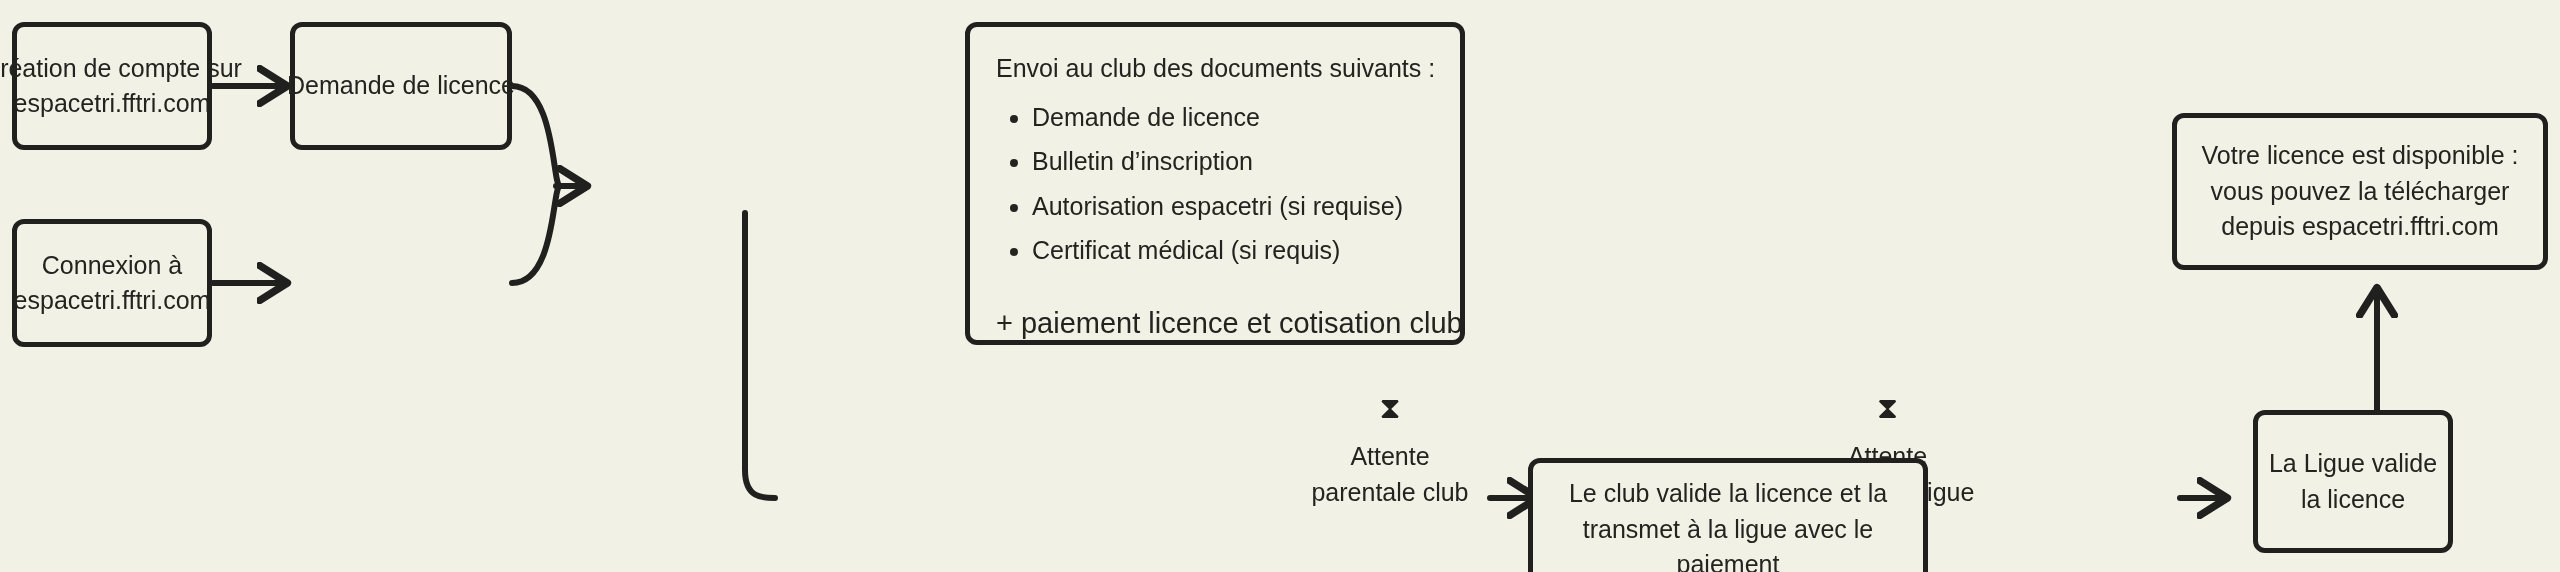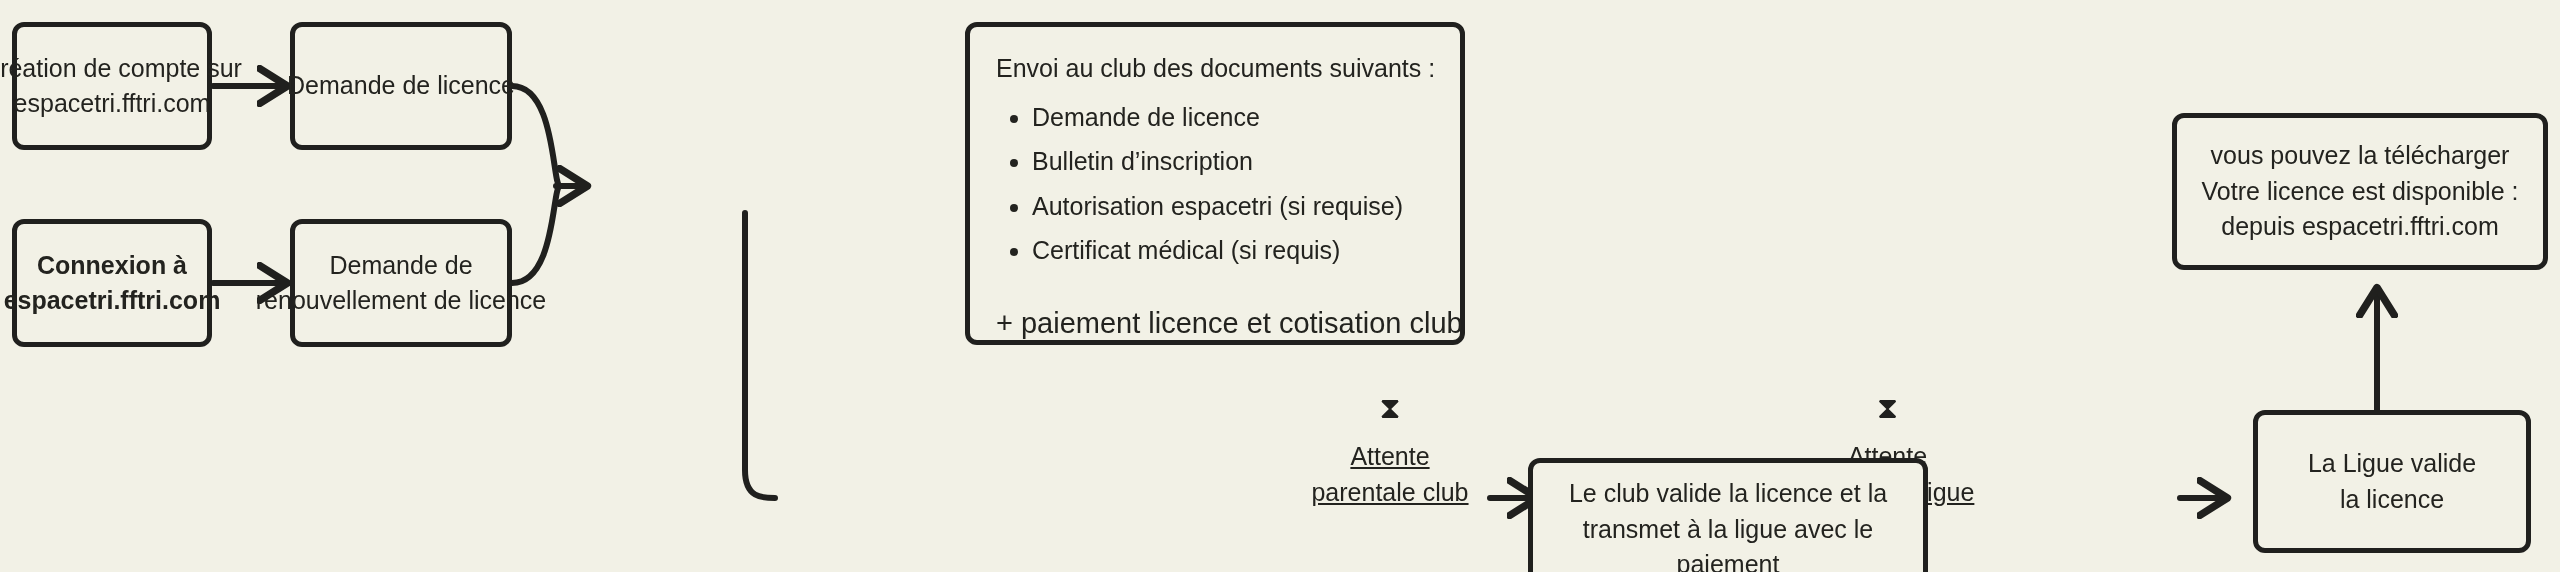--- a/index.html
+++ b/index.html
@@ -79,21 +79,21 @@
     font-size: 25px;
     line-height: 1.42;
     text-align: center;
   }
   .wait .hg {
     font-size: 30px;
     line-height: 1;
     margin-bottom: 16px;
     color: #20201e;
   }
-  .wait .wl { white-space: nowrap; text-decoration: underline; }
+  .wait .wl { white-space: nowrap; }
 </style>
 </head>
 <body>
 
 <div id="canvas">
 
   <svg id="wires" viewBox="0 0 2560 572">
     <defs>
       <marker id="ah" markerWidth="7" markerHeight="7" refX="4.6" refY="3.5" orient="auto" markerUnits="strokeWidth">
         <path d="M0.4,0.6 L5.0,3.5 L0.4,6.4" fill="none" stroke="#20201e" stroke-width="1.25" stroke-linecap="round" stroke-linejoin="round"></path>
@@ -122,33 +122,29 @@
 
       <path d="M2377,435 L2377,290" marker-end="url(#ah)"></path>
     </g>
   </svg>
 
   <div class="node" style="left:12px; top:22px; width:200px; height:128px;">
     <span class="node-line">Création de compte sur</span>
     <span class="node-line">espacetri.fftri.com</span>
   </div>
 
-  <div class="node" style="left:12px; top:219px; width:200px; height:128px;font-weight:bold;">
+  <div class="node" style="left:12px; top:219px; width:200px; height:128px;">
     <span class="node-line">Connexion à</span>
     <span class="node-line">espacetri.fftri.com</span>
   </div>
 
   <div class="node" style="left:290px; top:22px; width:222px; height:128px;">
     <span class="node-line">Demande de licence</span>
   </div>
 
-  <div class="node" style="left:290px; top:219px; width:222px; height:128px;">
-    <span class="node-line">Demande de</span>
-    <span class="node-line">renouvellement de licence</span>
-  </div>
 
   <div class="node doclist" style="left:965px; top:22px; width:500px; height:323px;">
     <div class="doc-title">Envoi au club des documents suivants :</div>
     <ul class="doc-ul">
       <li>Demande de licence</li>
       <li>Bulletin d’inscription</li>
       <li>Autorisation espacetri (si requise)</li>
       <li>Certificat médical (si requis)</li>
     </ul>
     <div class="doc-foot">+ paiement licence et cotisation club</div>
@@ -165,24 +161,24 @@
     <span class="wl">Attente</span>
     <span class="wl">validation Ligue</span>
   </div>
 
   <div class="node" style="left:1528px; top:410px; width:400px; height:143px;margin-top:48px;">
     <span class="node-line">Le club valide la licence et la</span>
     <span class="node-line">transmet à la ligue avec le</span>
     <span class="node-line">paiement</span>
   </div>
 
-  <div class="node" style="left:2253px; top:410px; width:278px; height:143px;">
+  <div class="node" style="left:2253px; top:410px; width:200px; height:143px;">
     <span class="node-line">La Ligue valide</span>
     <span class="node-line">la licence</span>
   </div>
 
   <div class="node" style="left:2172px; top:113px; width:376px; height:157px;">
+    <span class="node-line">Votre licence est disponible :</span>
     <span class="node-line">vous pouvez la télécharger</span>
-    <span class="node-line">Votre licence est disponible :</span>
     <span class="node-line">depuis espacetri.fftri.com</span>
   </div>
 
 </div>
 
 </body></html>

